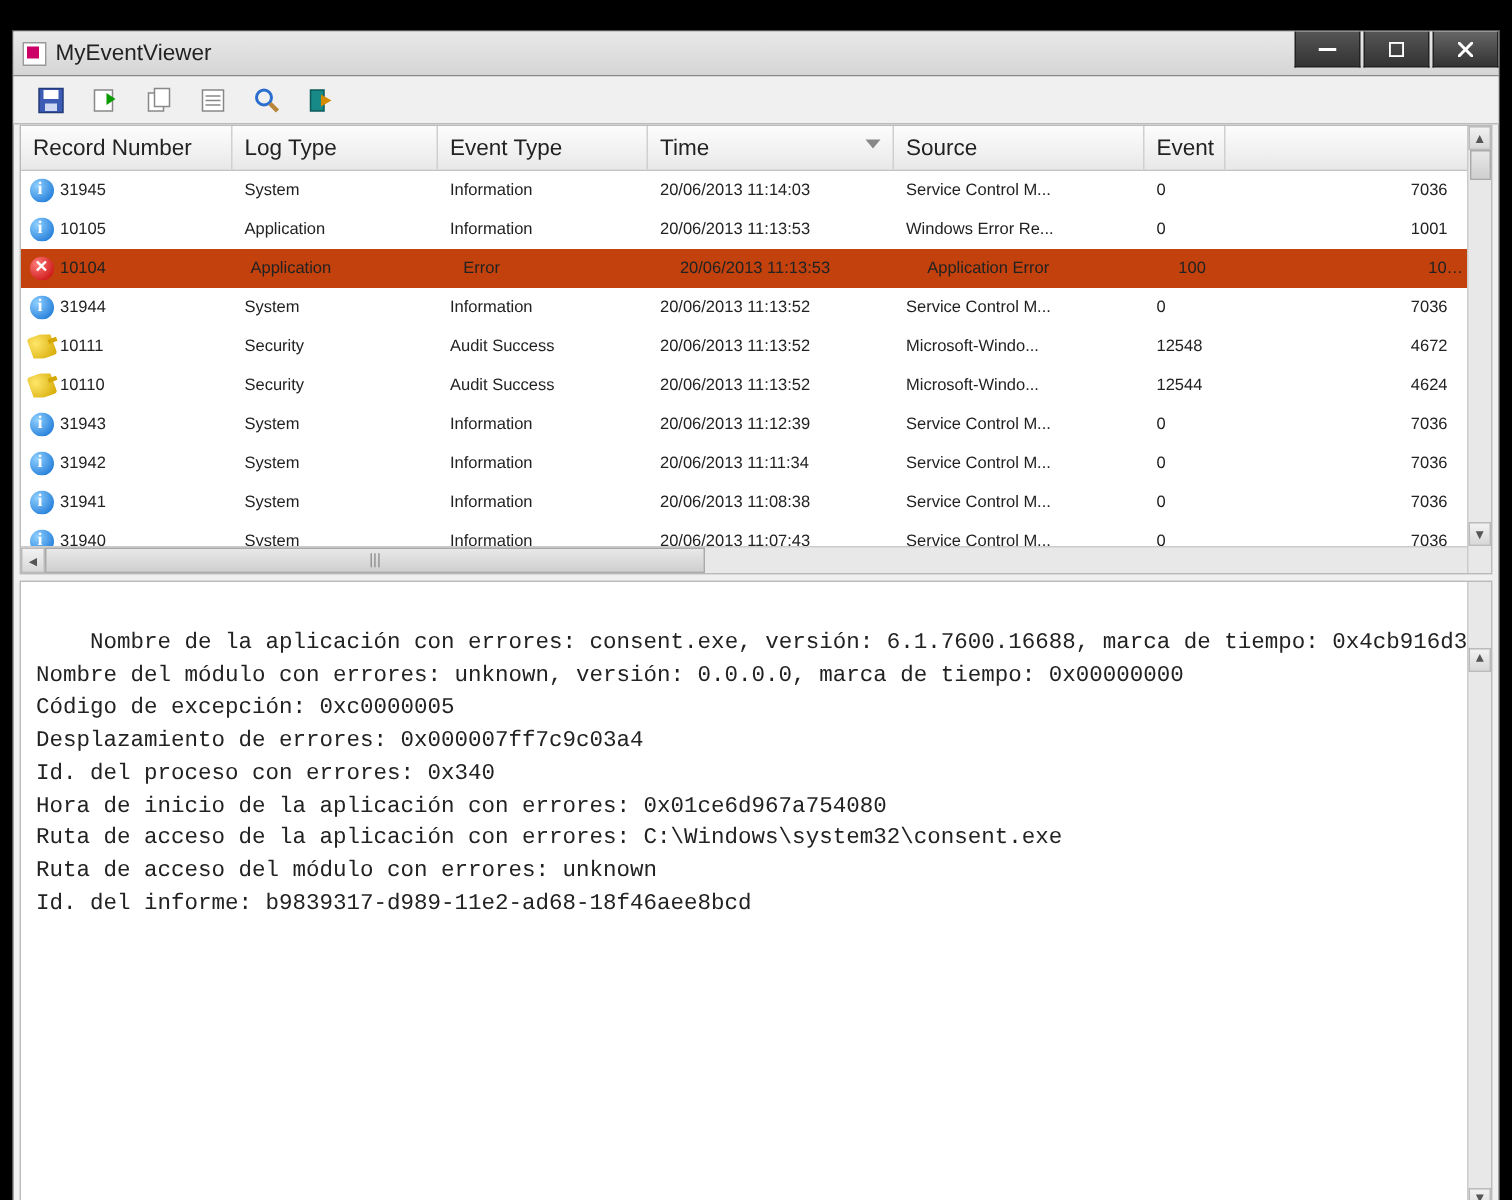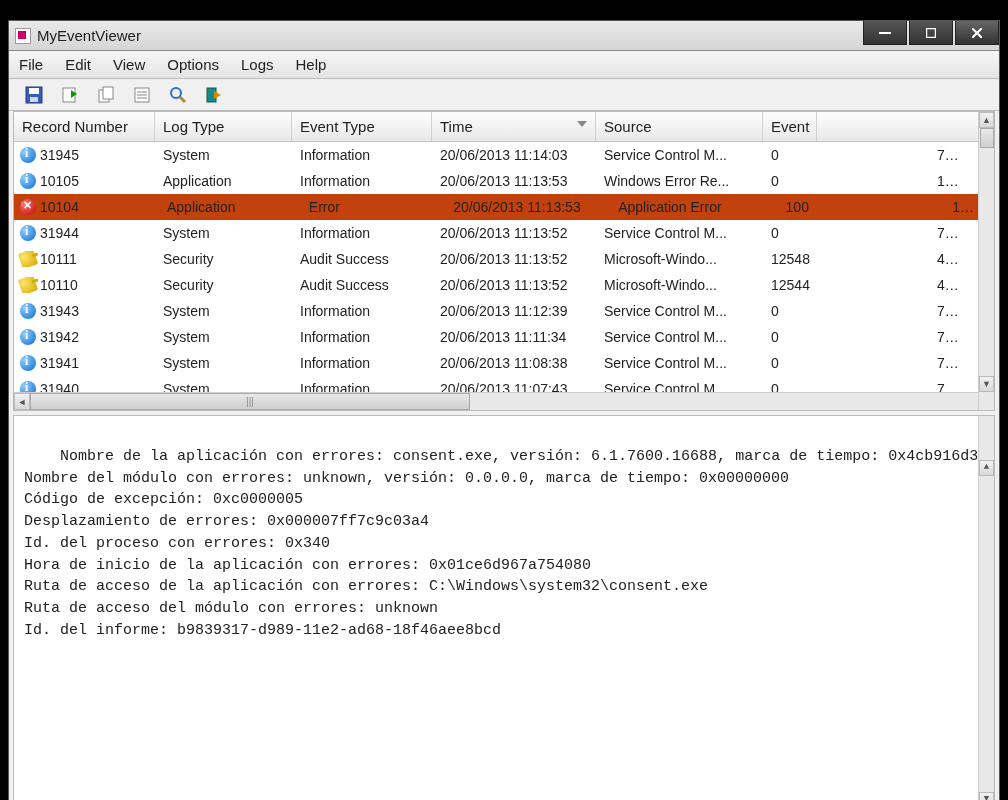--- a/index.html
+++ b/index.html
@@ -15,21 +15,21 @@
 .win-btn svg { stroke: #fff; }
 .menubar { height: 28px; background: linear-gradient(to bottom, #f6f6f6, #e4e4e4); display: flex; align-items: center; padding-left: 10px; gap: 22px; border-bottom: 1px solid #bcbcbc; font-size: 15px; color: #222; }
 .menubar span { cursor: default; }
 .toolbar { height: 32px; background: #f0f0f0; display: flex; align-items: center; padding-left: 14px; gap: 14px; border-bottom: 1px solid #bababa; }
 .tb-btn { width: 22px; height: 22px; display: flex; align-items: center; justify-content: center; }
 .table-area { height: 300px; position: relative; background: #fff; border: 1px solid #bababa; margin: 0 4px; display: flex; flex-direction: column; }
 .table-header { display: flex; height: 30px; background: linear-gradient(to bottom, #fdfdfd, #e8e8e8); border-bottom: 1px solid #c4c4c4; font-size: 15px; color: #222; }
 .th { padding-left: 8px; display: flex; align-items: center; border-right: 1px solid #d0d0d0; position: relative; }
 .th .sort { position: absolute; right: 8px; top: 9px; width: 0; height: 0; border-left: 5px solid transparent; border-right: 5px solid transparent; border-top: 6px solid #888; }
 .table-body { flex: 1; overflow: hidden; position: relative; }
-.tr { display: flex; height: 26px; align-items: center; font-size: 14px; color: #222; }
+.tr { display: flex; height: 26px; align-items: center; font-size: 11px; color: #222; }
 .tr.selected { background: #c2410c; gap: 24px; }
 .td { padding-left: 8px; overflow: hidden; white-space: nowrap; text-overflow: ellipsis; }
 .td.first { display: flex; align-items: center; gap: 4px; padding-left: 6px; }
 .ev-icon { width: 16px; height: 16px; border-radius: 50%; display: inline-block; position: relative; flex-shrink: 0; }
 .ev-icon.info { background: radial-gradient(circle at 30% 30%, #8fd0ff, #0a6ad0); }
 .ev-icon.info::after { content: "i"; position: absolute; left: 5px; top: -1px; color: #fff; font-size: 12px; font-weight: bold; font-family: Georgia, serif; }
 .ev-icon.error { background: radial-gradient(circle at 30% 30%, #ff7a7a, #c00000); }
 .ev-icon.error::after { content: "✕"; position: absolute; left: 3px; top: 0px; color: #fff; font-size: 11px; font-weight: bold; }
 .ev-icon.audit { background: radial-gradient(circle at 30% 30%, #ffe66a, #d4a800); border-radius: 2px; transform: rotate(-20deg); }
 .ev-icon.audit::after { content: ""; position: absolute; right: -3px; top: 5px; width: 6px; height: 3px; background: #d4a800; }
@@ -75,28 +75,20 @@
         </div>
       <div class="win-btn close">
           <svg width="10" height="10">
             <line x1="0" y1="0" x2="10" y2="10" stroke-width="2"></line>
             <line x1="10" y1="0" x2="0" y2="10" stroke-width="2"></line>
           </svg>
         </div>
     </div>
   </div>
 
-  <div class="menubar">
-    <span>File</span>
-    <span>Edit</span>
-    <span>View</span>
-    <span>Options</span>
-    <span>Logs</span>
-    <span>Help</span>
-  </div>
 
   <div class="toolbar">
     <div class="tb-btn">
         <svg width="18" height="18">
           <rect x="1" y="1" width="16" height="16" fill="#3b5bb5" stroke="#243b7a"></rect>
           <rect x="4" y="2" width="10" height="6" fill="#fff"></rect>
           <rect x="5" y="11" width="8" height="5" fill="#cfd8f2"></rect>
         </svg>
       </div>
     <div class="tb-btn">

